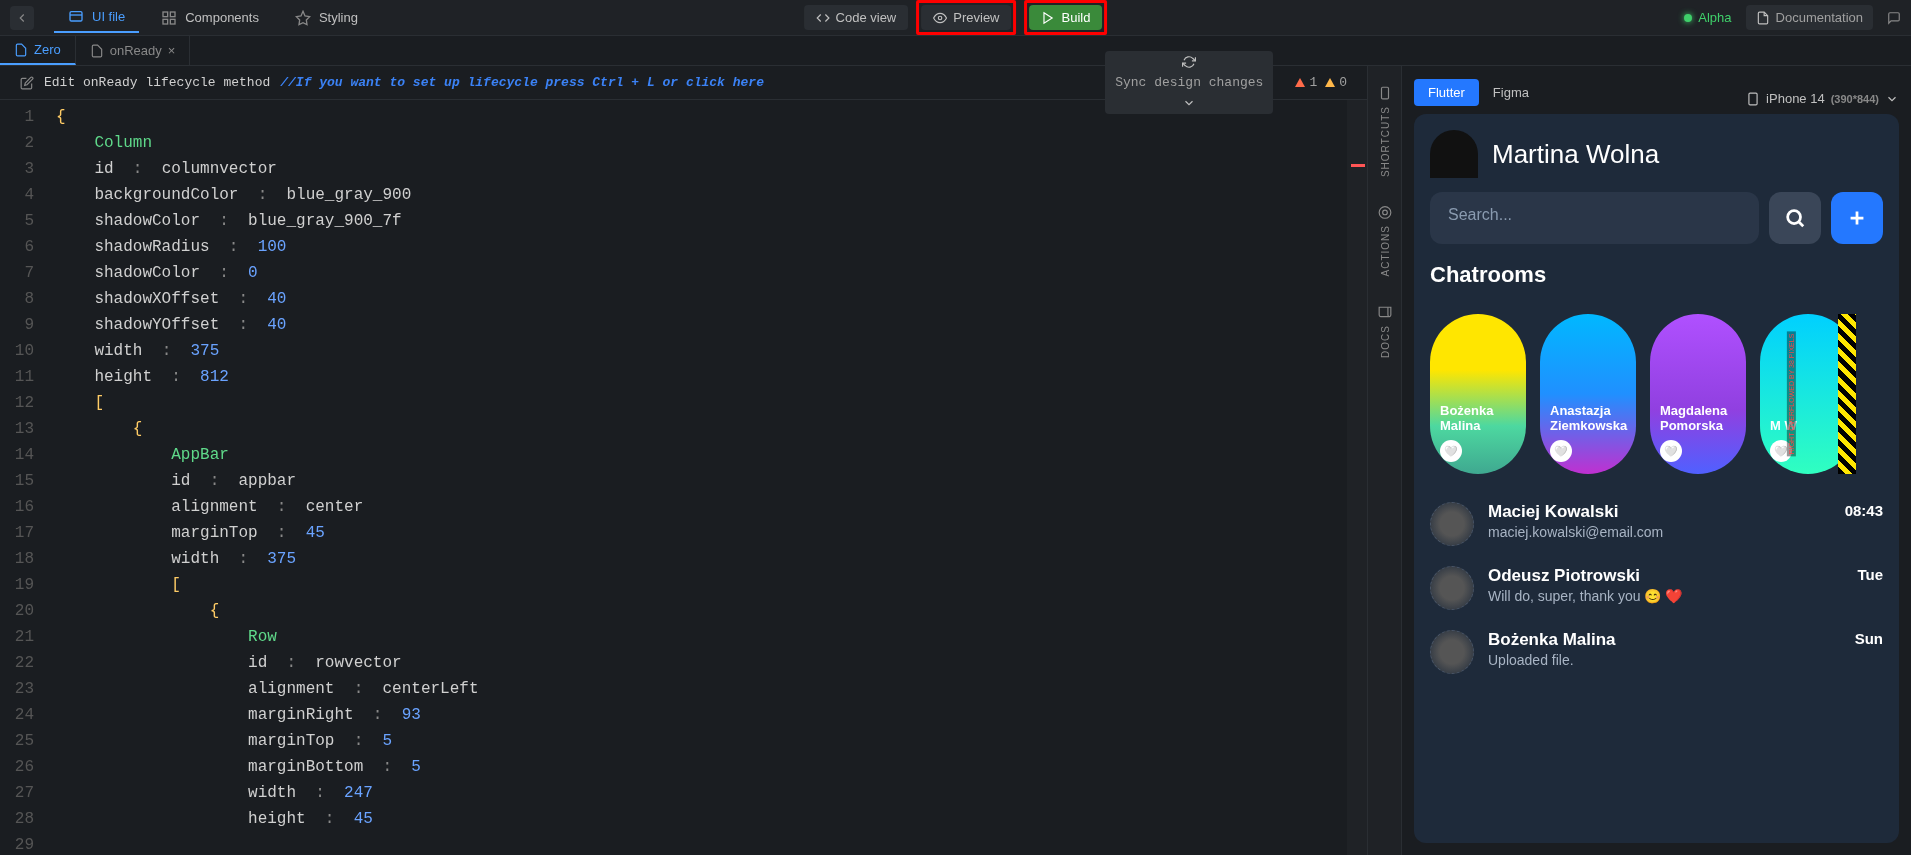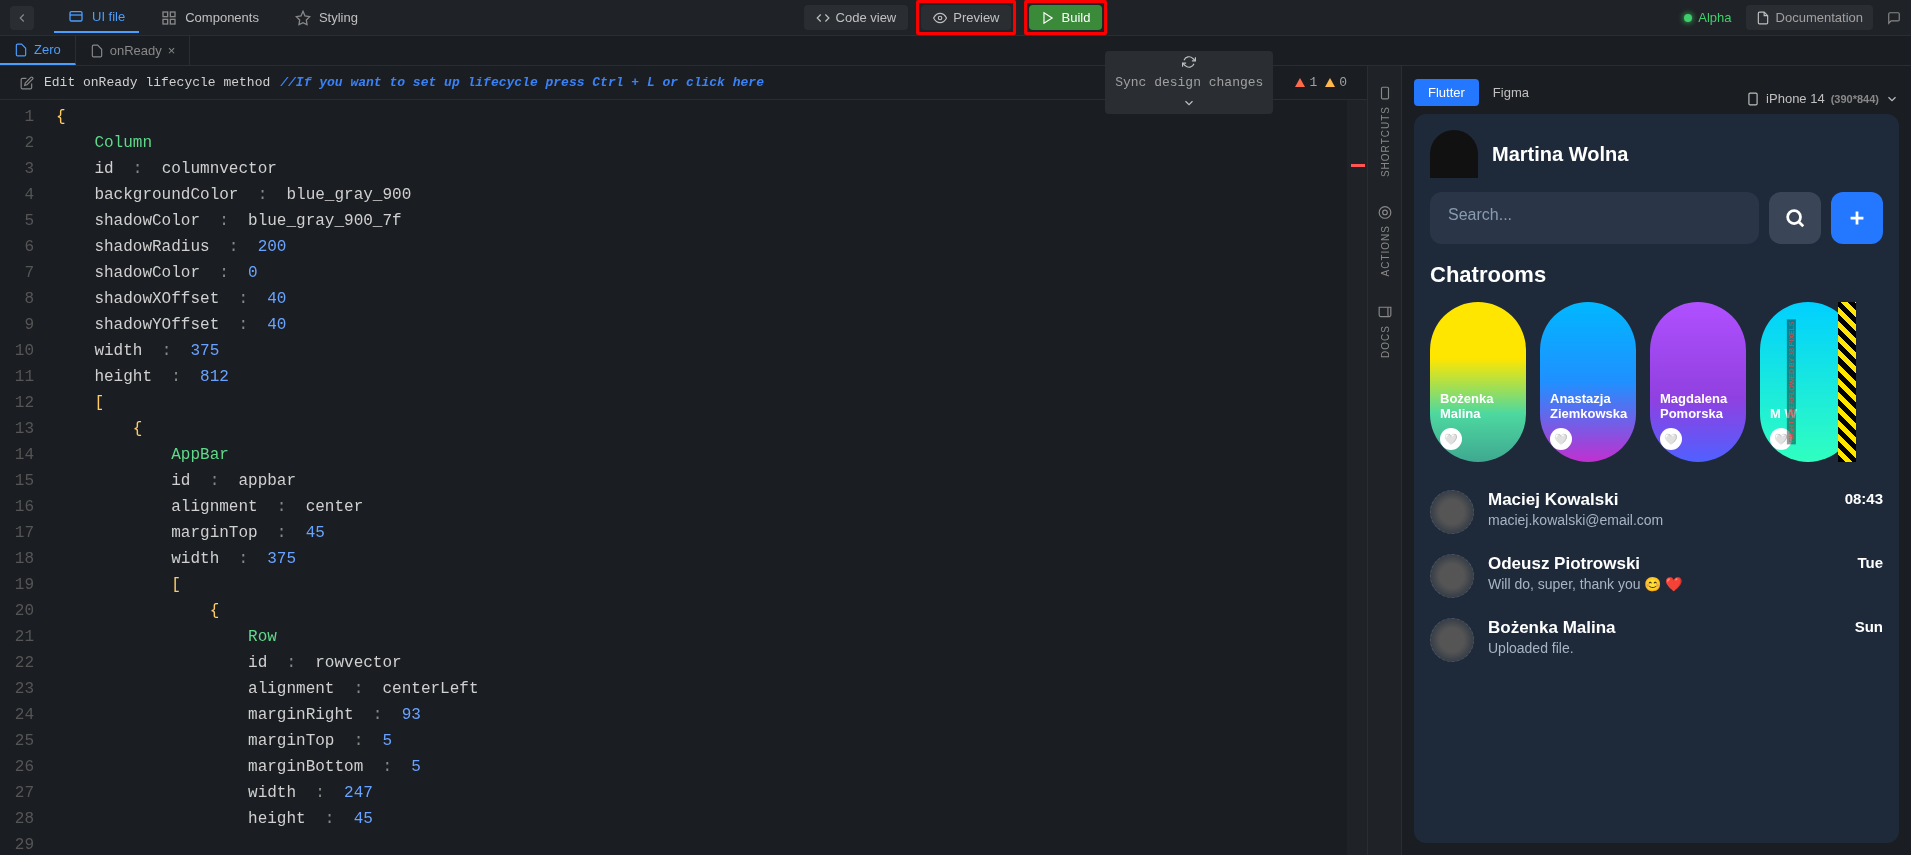--- a/index.html
+++ b/index.html
@@ -156,42 +156,42 @@
   background: #1e2a3a;
   border-radius: 12px;
   overflow: hidden;
   position: relative;
   padding: 16px;
 }
 
 
 .phone-header { display: flex; align-items: center; gap: 14px; margin-bottom: 14px; }
 .avatar-lg { width: 48px; height: 48px; border-radius: 50% 50% 0 0; background: #111; overflow: hidden; }
-.phone-title { color: #fff; font-size: 20px; font-weight: 700; }
+.phone-title { color: #fff; font-size: 26px; font-weight: 400; }
 
 .search-row { display: flex; gap: 10px; margin-bottom: 18px; }
 .search-input {
   flex: 1;
   background: #2a3648;
   border-radius: 12px;
   padding: 14px 18px;
   color: #8a9bb0;
   font-size: 16px;
 }
 .search-btn, .add-btn {
   width: 52px; height: 52px;
   border-radius: 12px;
   display: flex; align-items: center; justify-content: center;
   cursor: pointer;
   font-size: 22px;
 }
 .search-btn { background: #3a4658; color: #fff; }
 .add-btn { background: #2478ff; color: #fff; }
 
-.section-title { color: #fff; font-size: 22px; font-weight: 700; margin-bottom: 14px; }
+.section-title { color: #fff; font-size: 22px; font-weight: 700; margin-bottom: 26px; }
 
 .chatroom-row { display: flex; gap: 14px; margin-bottom: 28px; overflow: hidden; }
 .chatroom-card {
   width: 96px; height: 160px;
   border-radius: 48px;
   padding: 12px 10px;
   display: flex; flex-direction: column; justify-content: flex-end;
   position: relative;
   flex-shrink: 0;
 }
@@ -385,21 +385,21 @@
           <div>27</div>
           <div>28</div>
           <div>29</div>
         </div>
       <div class="code-lines" id="code-lines">
           <div><span class="c-brace">{</span></div>
           <div>    <span class="c-keyword">Column</span></div>
           <div>    <span class="c-prop">id</span><span class="c-colon">  :  </span><span class="c-val">columnvector</span></div>
           <div>    <span class="c-prop">backgroundColor</span><span class="c-colon">  :  </span><span class="c-val">blue_gray_900</span></div>
           <div>    <span class="c-prop">shadowColor</span><span class="c-colon">  :  </span><span class="c-val">blue_gray_900_7f</span></div>
-          <div>    <span class="c-prop">shadowRadius</span><span class="c-colon">  :  </span><span class="c-num">200</span></div>
+          <div>    <span class="c-prop">shadowRadius</span><span class="c-colon">  :  </span><span class="c-num">100</span></div>
           <div>    <span class="c-prop">shadowColor</span><span class="c-colon">  :  </span><span class="c-num">0</span></div>
           <div>    <span class="c-prop">shadowXOffset</span><span class="c-colon">  :  </span><span class="c-num">40</span></div>
           <div>    <span class="c-prop">shadowYOffset</span><span class="c-colon">  :  </span><span class="c-num">40</span></div>
           <div>    <span class="c-prop">width</span><span class="c-colon">  :  </span><span class="c-num">375</span></div>
           <div>    <span class="c-prop">height</span><span class="c-colon">  :  </span><span class="c-num">812</span></div>
           <div>    <span class="c-brace">[</span></div>
           <div>        <span class="c-brace">{</span></div>
           <div>            <span class="c-keyword">AppBar</span></div>
           <div>            <span class="c-prop">id</span><span class="c-colon">  :  </span><span class="c-val">appbar</span></div>
           <div>            <span class="c-prop">alignment</span><span class="c-colon">  :  </span><span class="c-val">center</span></div>

